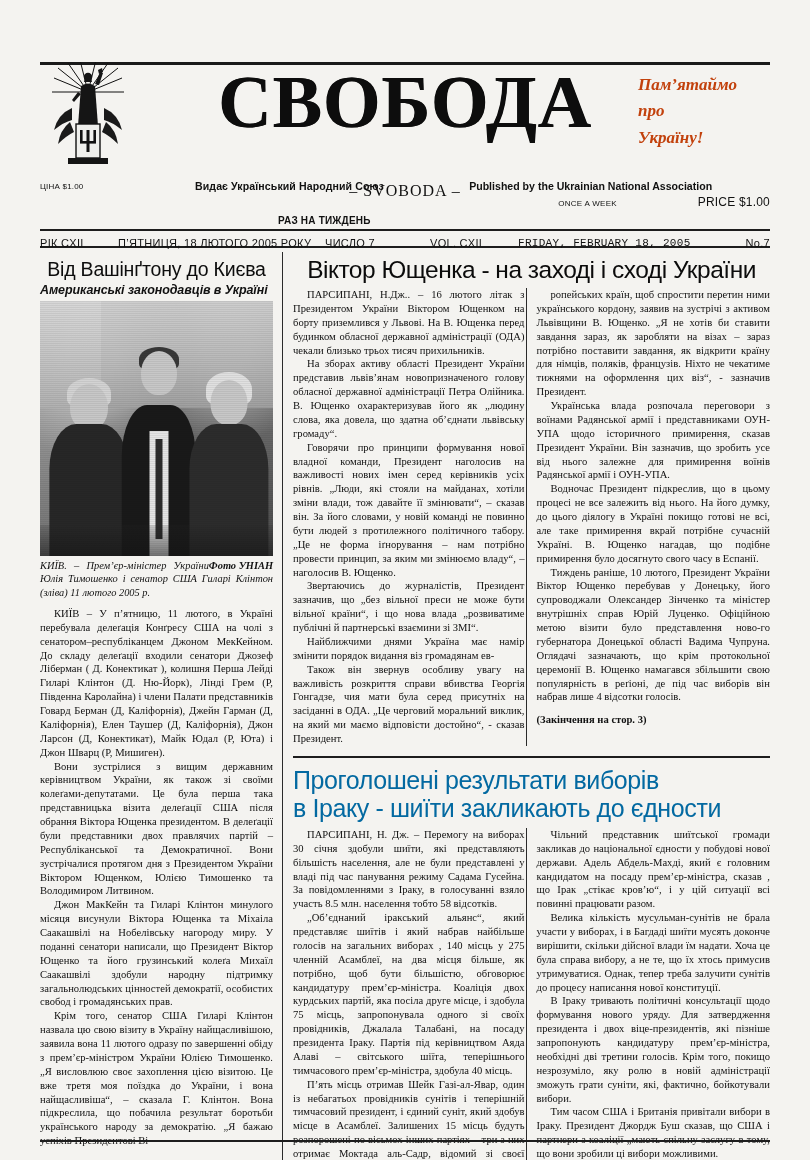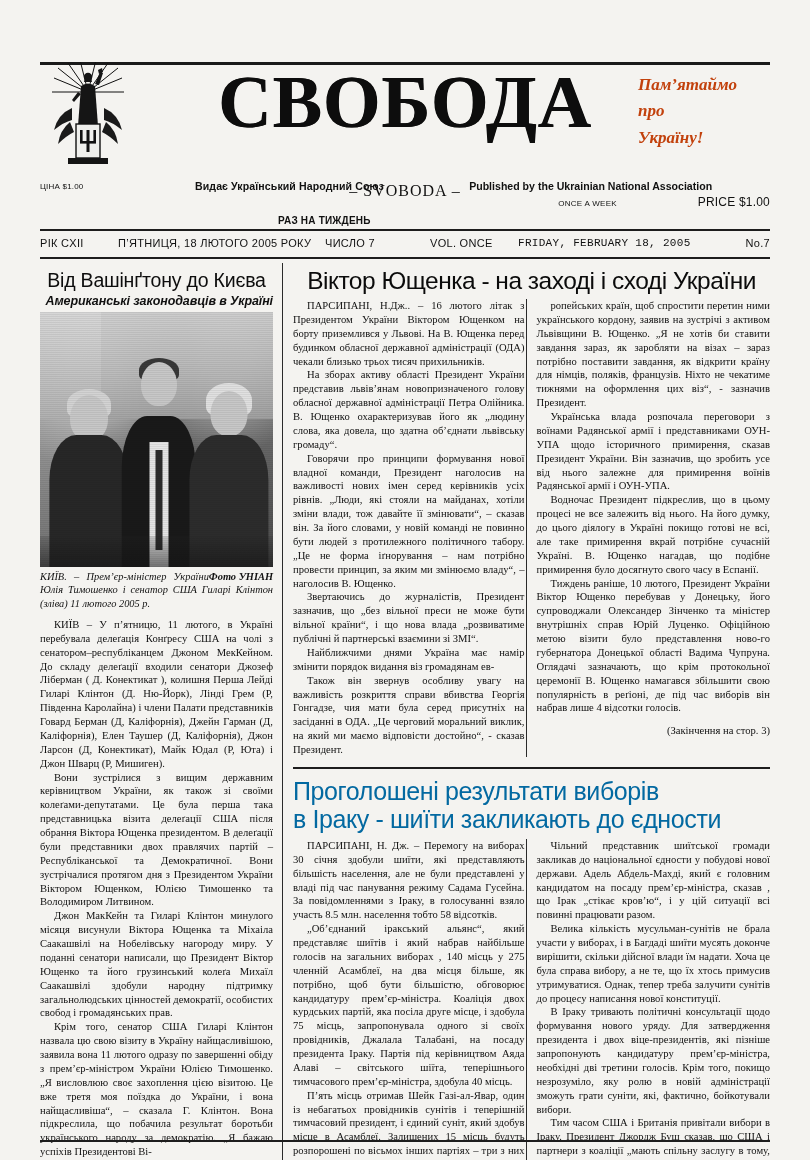--- a/index.html
+++ b/index.html
@@ -114,21 +114,21 @@
   .rule-mid {
     margin: 3px 40px 0 40px;
     height: 2px;
     background: #1d1d1d;
   }
 
   
   .dateline {
     position: relative;
     margin: 0 40px;
-    height: 26px;
+    height: 15px;
     font-family: "Liberation Sans", sans-serif;
     font-size: 11px;
     letter-spacing: 0.3px;
   }
   .dateline > span { position: absolute; top: 6px; }
   .dl-rik    { left: 0; }
   .dl-ukrdate{ left: 78px; }
   .dl-chyslo { left: 285px; }
   .dl-vol    { left: 390px; }
   .dl-engdate{ left: 478px; font-family: Liberation Mono, monospace; }
@@ -166,21 +166,21 @@
     letter-spacing: -0.2px;
     text-align: center;
     margin: 6px 0 2px 0;
     color: #0d0d0d;
   }
   .hl-left-sub {
     font-family: "Liberation Sans", sans-serif;
     font-style: italic;
     font-weight: bold;
     font-size: 12.5px;
-    text-align: right;
+    text-align: left;
     letter-spacing: -0.1px;
     margin: 1px 0 2px 0;
   }
 
   .hl-main {
     font-family: "Liberation Sans", sans-serif;
     font-size: 24.5px;
     letter-spacing: -0.5px;
     text-align: center;
     margin: 4px 0 4px 0;
@@ -295,23 +295,23 @@
   }
   .col-2 > div {
     width: 238px;
   }
   .col-2 > div:first-child {
     padding-right: 1px;
     border-right: 1px solid #2a2a2a;
   }
   .jump {
     font-family: "Liberation Serif", serif;
-    font-weight: normal;
+    font-weight: bold;
     font-size: 10.6px;
-    text-align: right;
+    text-align: left;
     margin-top: 9px;
   }
   .rule-section {
     height: 2px;
     background: #1d1d1d;
     margin: 10px 0 2px 0;
   }
   .rule-bottom {
     position: absolute;
     left: 40px; right: 40px; bottom: 18px;
@@ -394,21 +394,21 @@
     <div class="sm-once-eng">ONCE A WEEK</div>
     <div class="sm-price-r">PRICE $1.00</div>
   </div>
 
   <div class="rule-mid"></div>
 
   <div class="dateline">
     <span class="dl-rik">РІК CXII</span>
     <span class="dl-ukrdate">П’ЯТНИЦЯ, 18 ЛЮТОГО 2005 РОКУ</span>
     <span class="dl-chyslo">ЧИСЛО 7</span>
-    <span class="dl-vol">VOL. ONCE</span>
+    <span class="dl-vol">VOL. CXII</span>
     <span class="dl-engdate">FRIDAY, FEBRUARY 18,  2005</span>
     <span class="dl-no">No.7</span>
   </div>
   <div class="rule-under-date"></div>
 
   <div class="content">
 
     <div class="col-left">
       <div class="hl-left">Від Вашінґтону до Києва</div>
       <div class="hl-left-sub">Американські законодавців в Україні</div>

